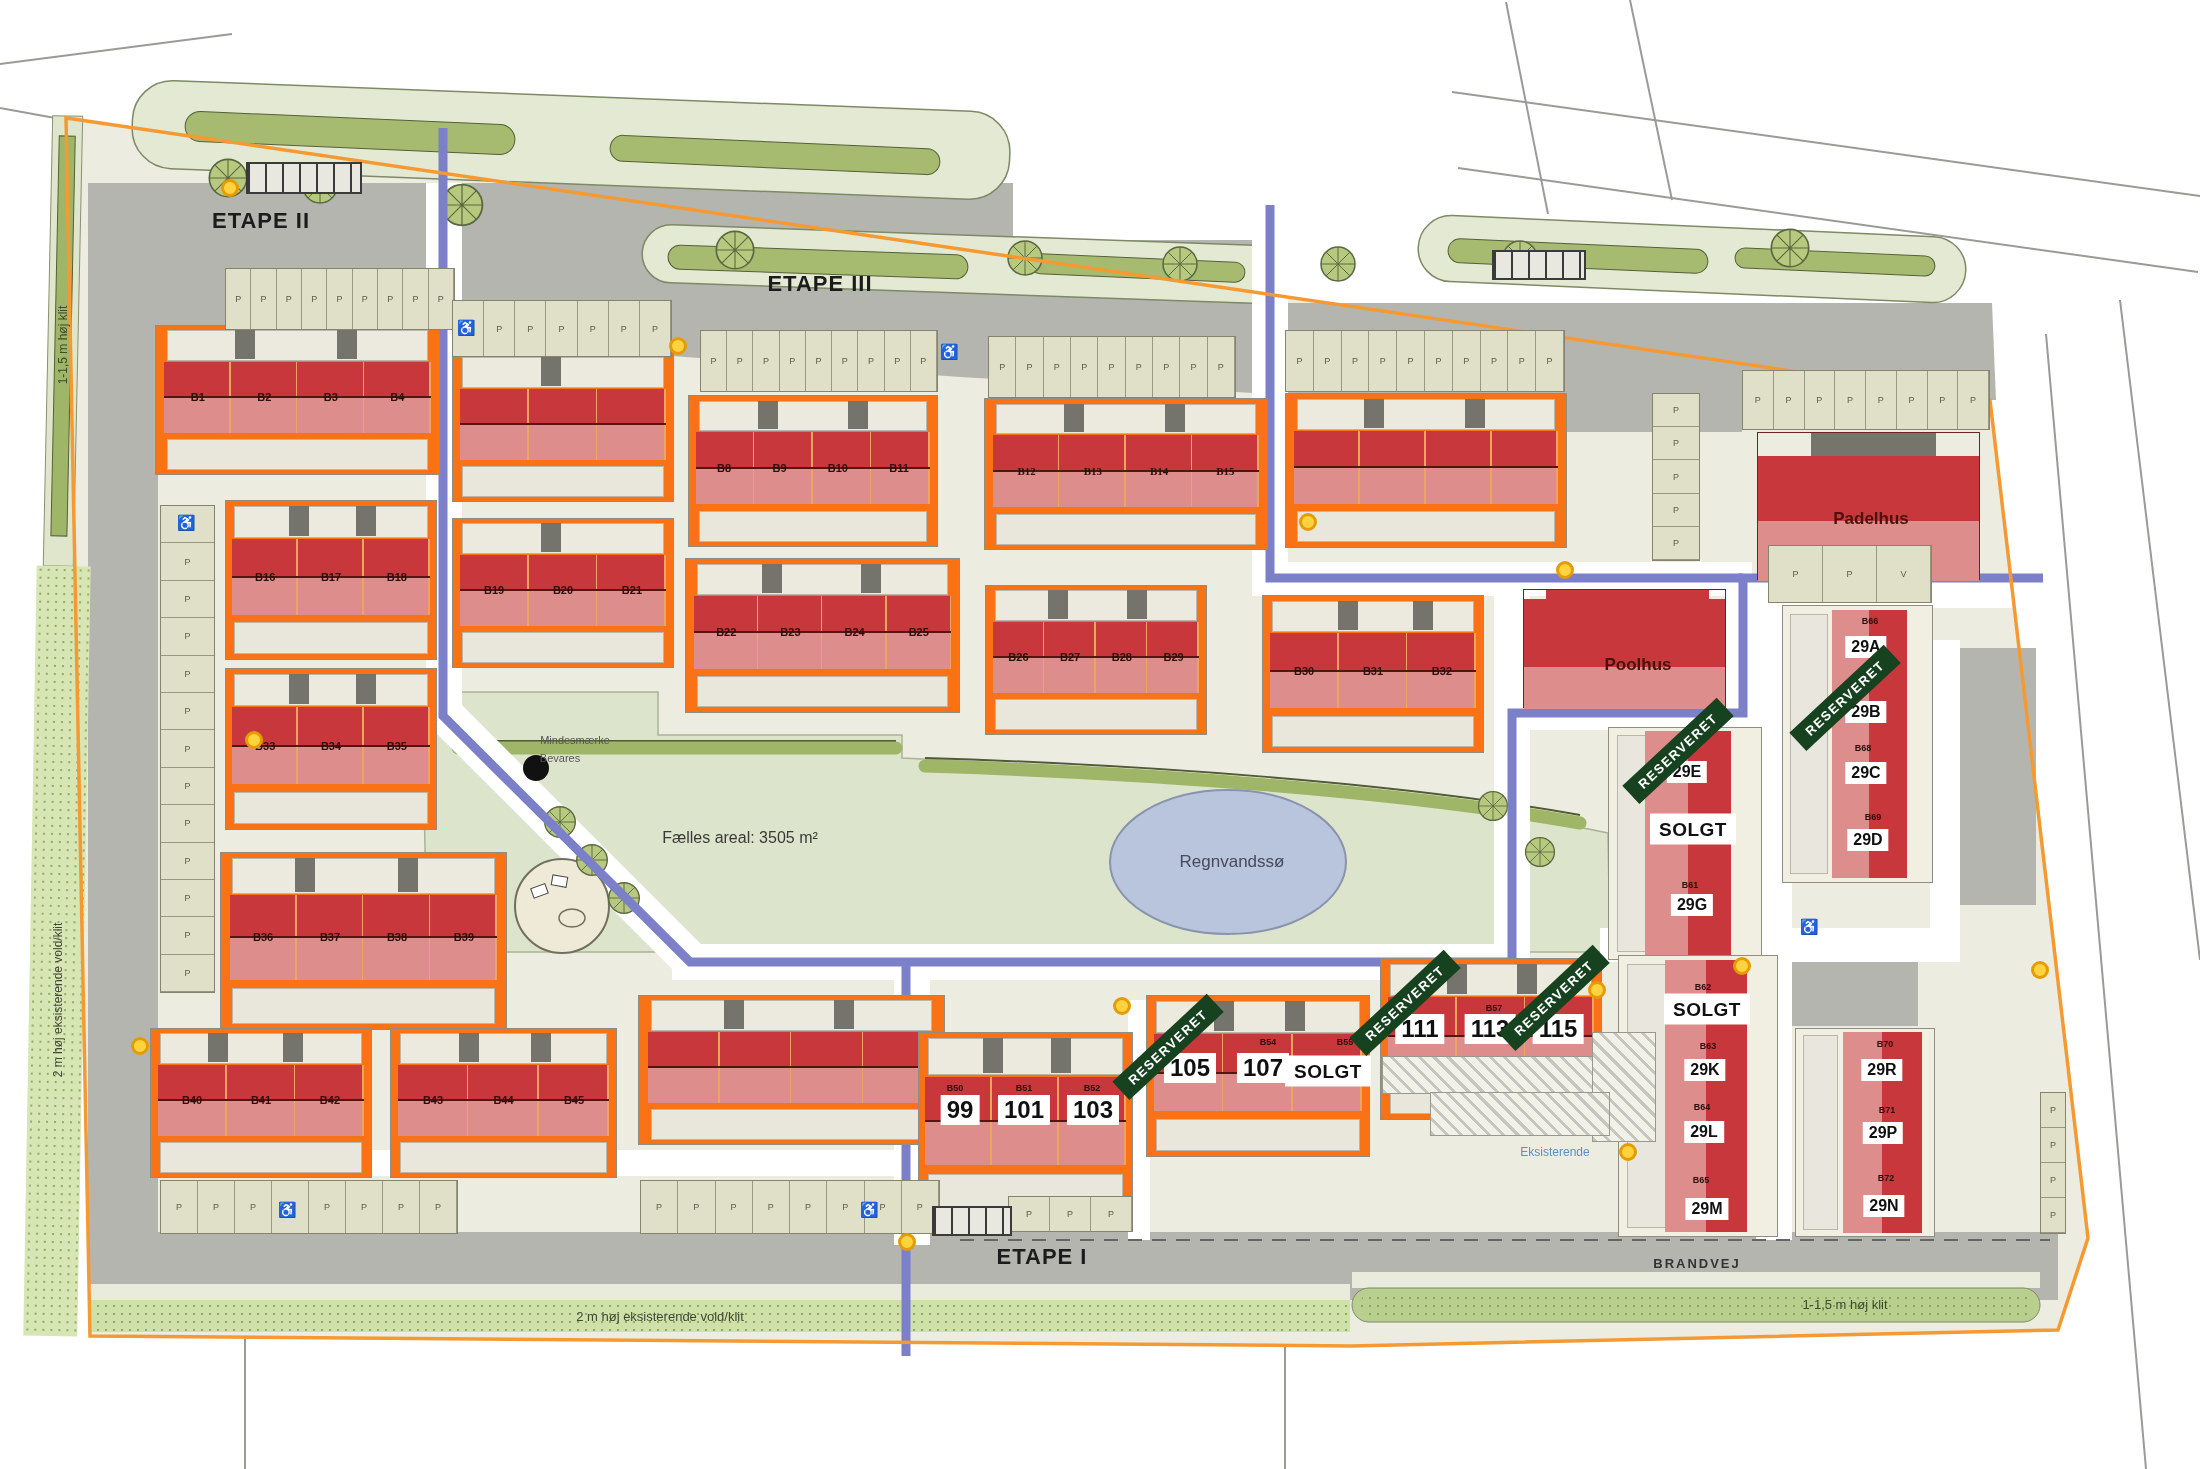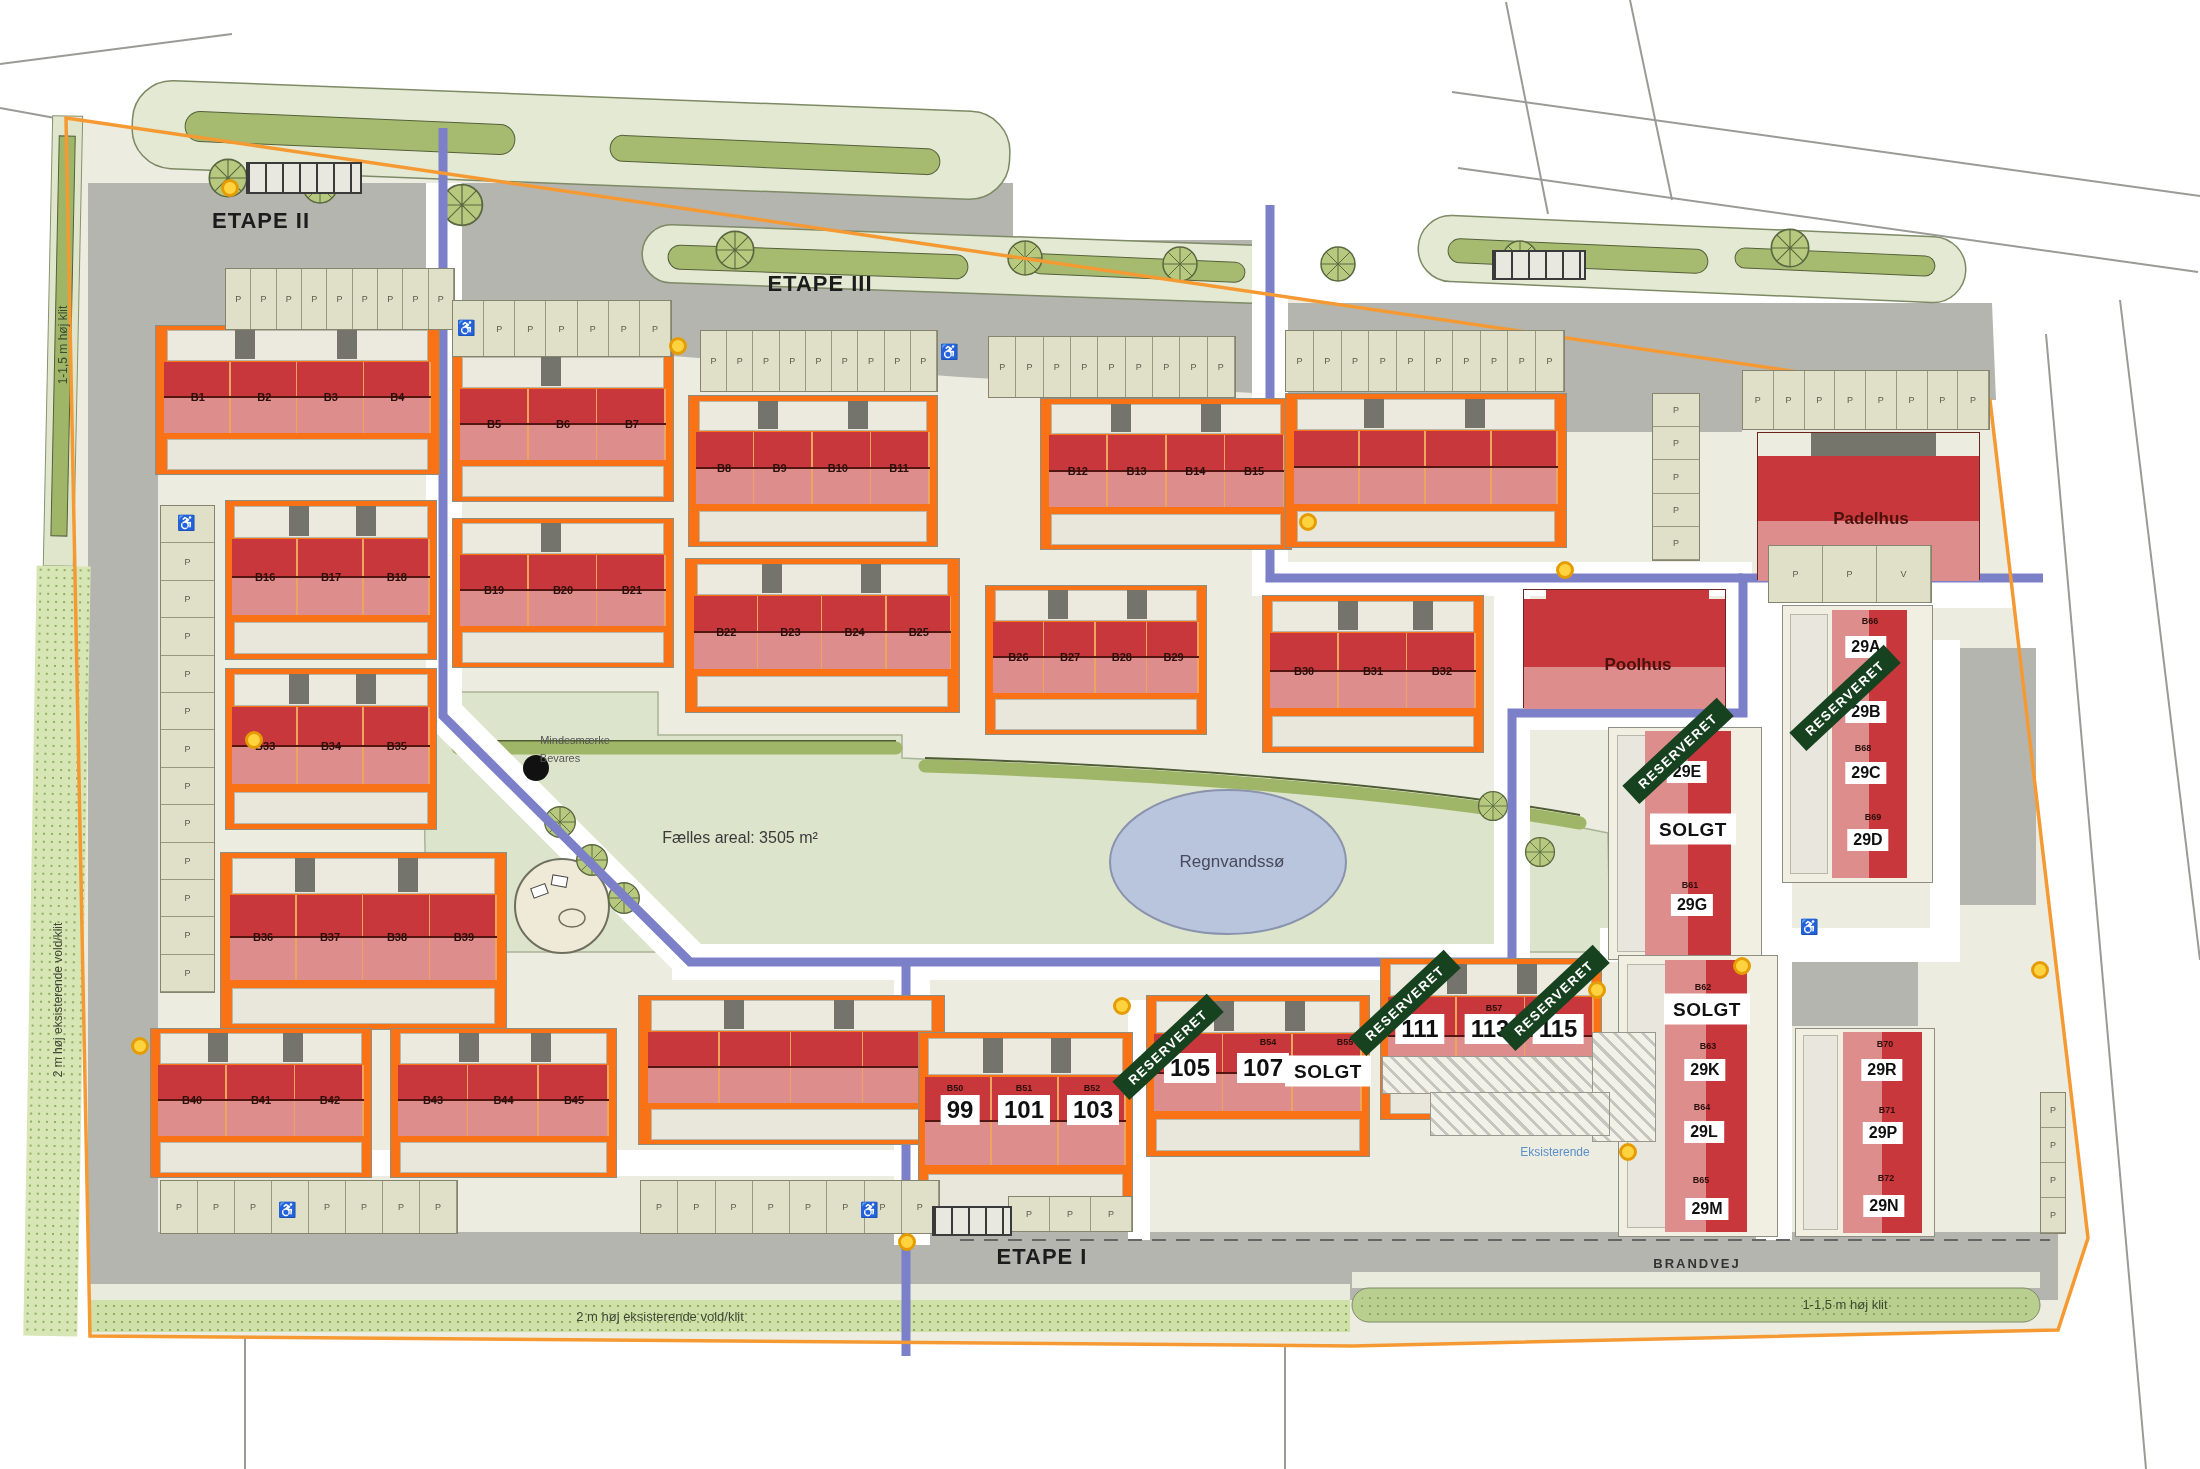--- a/index.html
+++ b/index.html
@@ -192,45 +192,40 @@
   <div class="gbot"></div>
 </div>
 <div class="blk" style="left:452px;top:352px;width:222px;height:150px;">
   <div class="gtop"></div>
     <span class="shed" style="left:40%"></span>
   <div class="band u3">
       <div class="dark"></div>
       <div class="light"></div>
       <div class="mid"></div>
     </div>
-  <div class="units">
-      <span>B5</span>
-      <span>B6</span>
-      <span>B7</span>
-    </div>
     <div class="gbot"></div>
 </div>
 <div class="blk" style="left:688px;top:395px;width:250px;height:152px;">
   <div class="gtop"></div>
     <span class="shed" style="left:28%"></span>
     <span class="shed" style="left:64%"></span>
   <div class="band u4">
       <div class="dark"></div>
       <div class="light"></div>
       <div class="mid"></div>
     </div>
   <div class="units">
       <span>B8</span>
       <span>B9</span>
       <span>B10</span>
       <span>B11</span>
     </div>
     <div class="gbot"></div>
 </div>
-<div class="blk" style="left:1040px;top:398px;width:252px;height:152px;">
+<div class="blk" style="left:984px;top:398px;width:284px;height:152px;font-family:Liberation Serif, serif;">
   <div class="gtop"></div>
     <span class="shed" style="left:28%"></span>
     <span class="shed" style="left:64%"></span>
   <div class="band u4">
       <div class="dark"></div>
       <div class="light"></div>
       <div class="mid"></div>
     </div>
   <div class="units">
       <span>B12</span>

